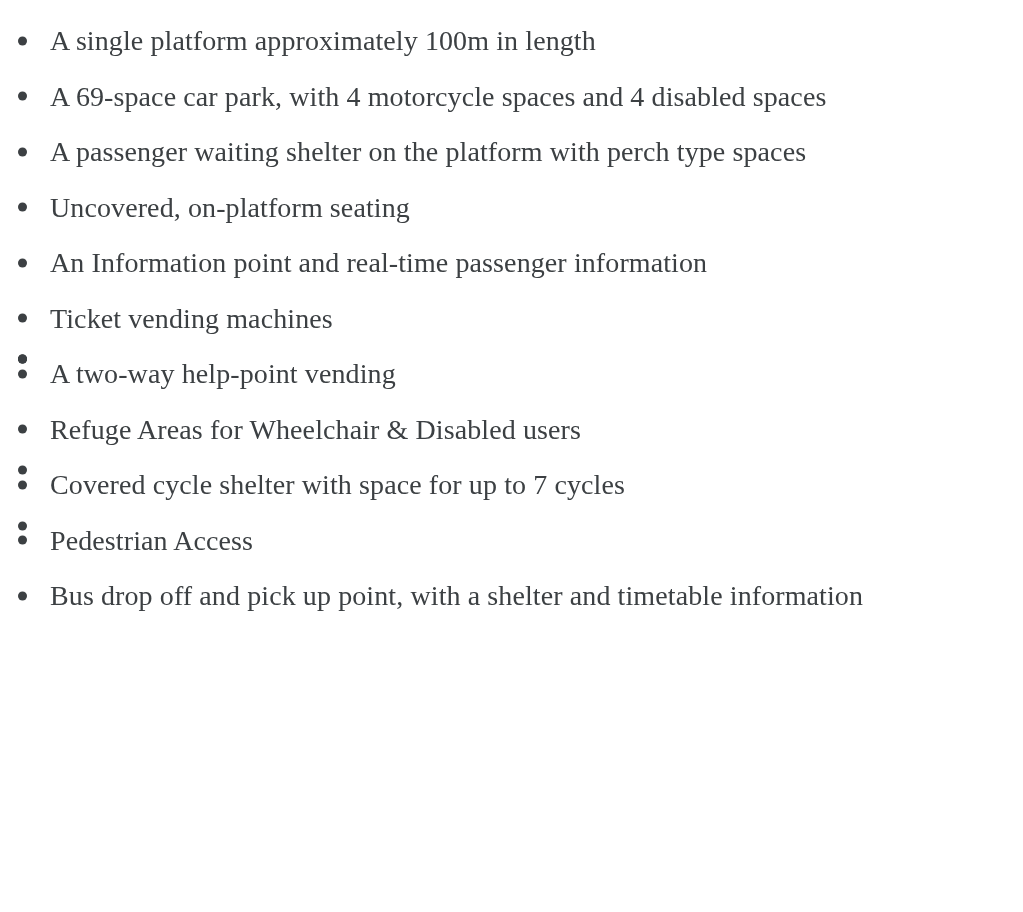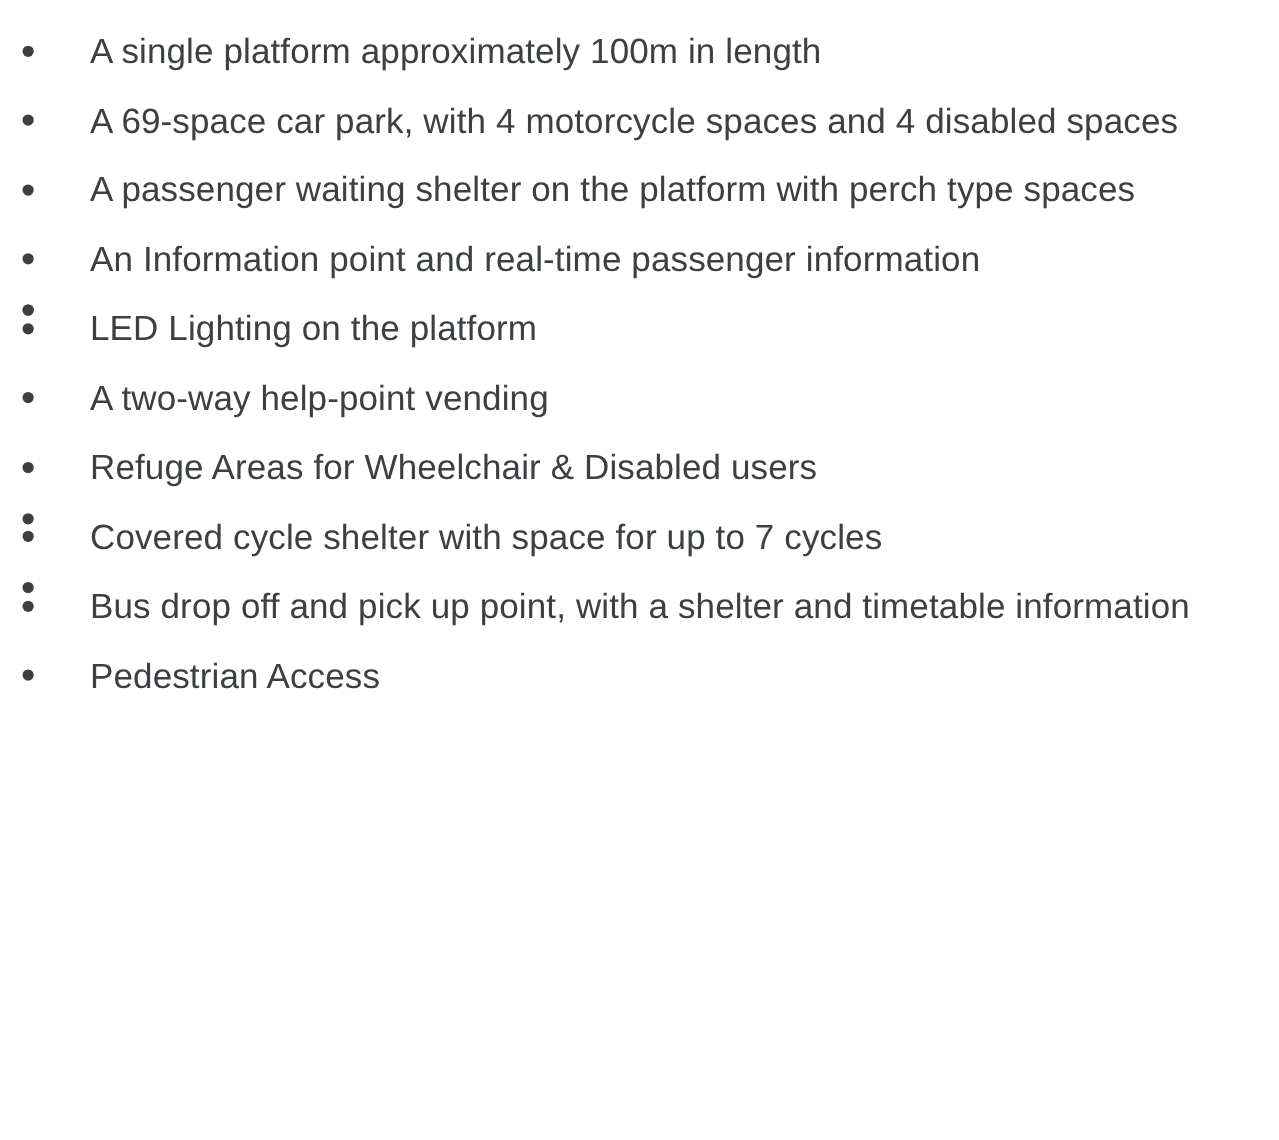--- a/index.html
+++ b/index.html
@@ -13,49 +13,52 @@
     overflow: hidden;
     font-family: "Liberation Sans", sans-serif;
   }
   ul.feature-list {
     list-style: none;
     margin: 0;
     padding: 26px 0 0 0;
   }
   li.item {
     position: relative;
-    padding-left: 72px;
+    padding-left: 50px;
     font-size: 28px;
     line-height: 29px;
     letter-spacing: 0.1px;
     margin-bottom: 26.5px;
     white-space: nowrap;
+    font-family: Liberation Serif, serif;
   }
   li.item .bullet {
     position: absolute;
     left: 18px;
     top: 50%;
     transform: translateY(-50%);
     width: 9px;
     height: 9px;
     border-radius: 50%;
     background: currentColor;
   }
 </style>
 </head>
 <body style="background: rgb(255, 255, 255); color: rgb(60, 64, 67);">
 
 <ul class="feature-list">
     <li class="item"><span class="bullet"></span><span>A single platform approximately 100m in length</span></li>
     <li class="item"><span class="bullet"></span><span>A 69-space car park, with 4 motorcycle spaces and 4 disabled spaces</span></li>
     <li class="item"><span class="bullet"></span><span>A passenger waiting shelter on the platform with perch type spaces</span></li>
+    <li class="item"><span class="bullet"></span><span>Uncovered, on-platform seating</span></li>
     <li class="item"><span class="bullet"></span><span>An Information point and real-time passenger information</span></li>
+    <li class="item"><span class="bullet"></span><span>Ticket vending machines</span></li>
     <li class="item"><span class="bullet"></span></li>
     <li class="item"><span class="bullet"></span></li>
-    <li class="item"><span class="bullet"></span><span>LED Lighting on the platform</span></li>
+    <li class="item"><span class="bullet"></span></li>
     <li class="item"><span class="bullet"></span><span>A two-way help-point vending</span></li>
     <li class="item"><span class="bullet"></span><span>Refuge Areas for Wheelchair &amp; Disabled users</span></li>
     <li class="item"><span class="bullet"></span></li>
     <li class="item"><span class="bullet"></span><span>Covered cycle shelter with space for up to 7 cycles</span></li>
     <li class="item"><span class="bullet"></span></li>
+    <li class="item"><span class="bullet"></span><span>Pedestrian Access</span></li>
     <li class="item"><span class="bullet"></span><span>Bus drop off and pick up point, with a shelter and timetable information</span></li>
-    <li class="item"><span class="bullet"></span><span>Pedestrian Access</span></li>
   </ul>
 
 </body></html>

